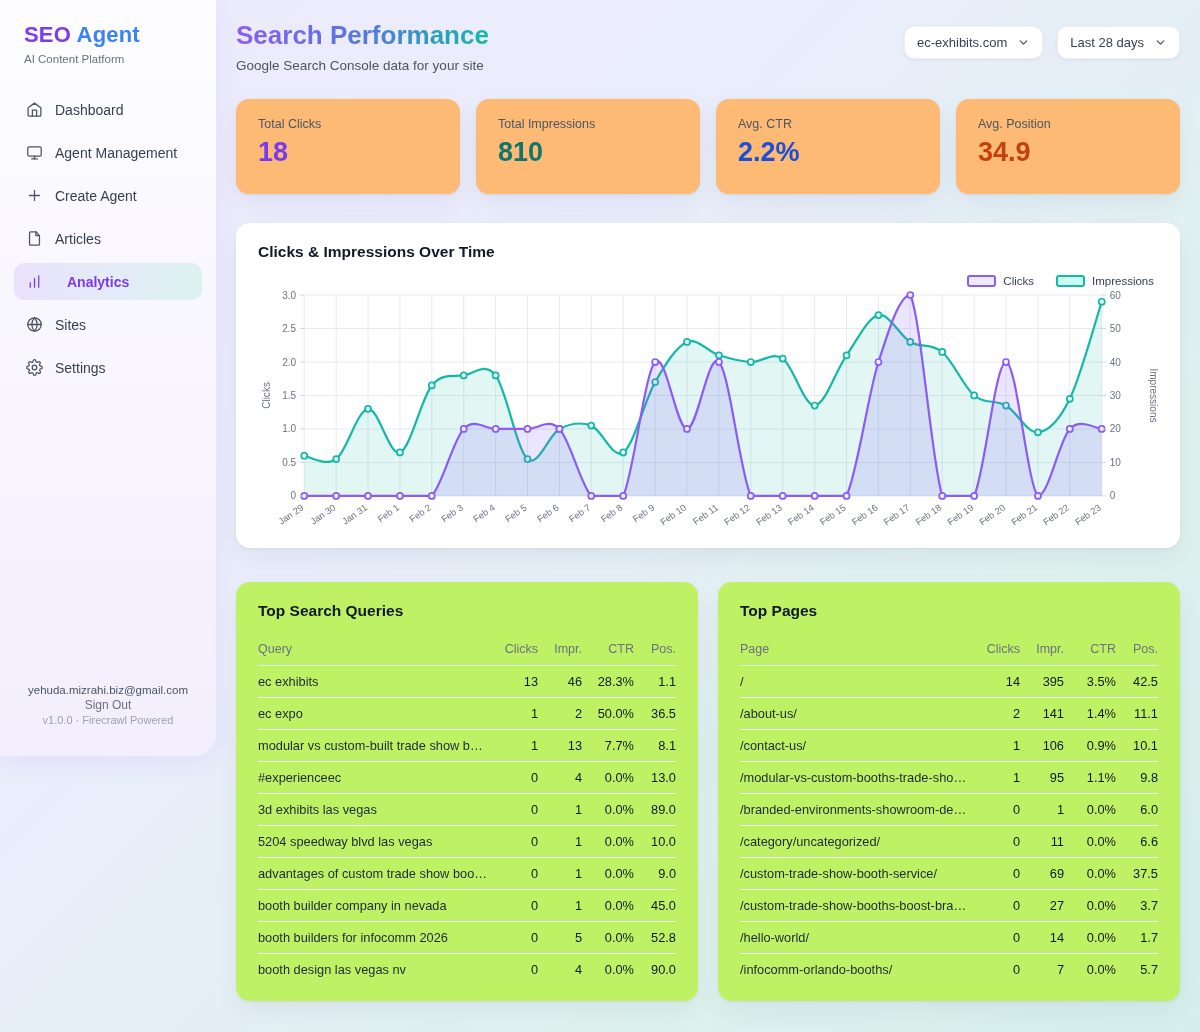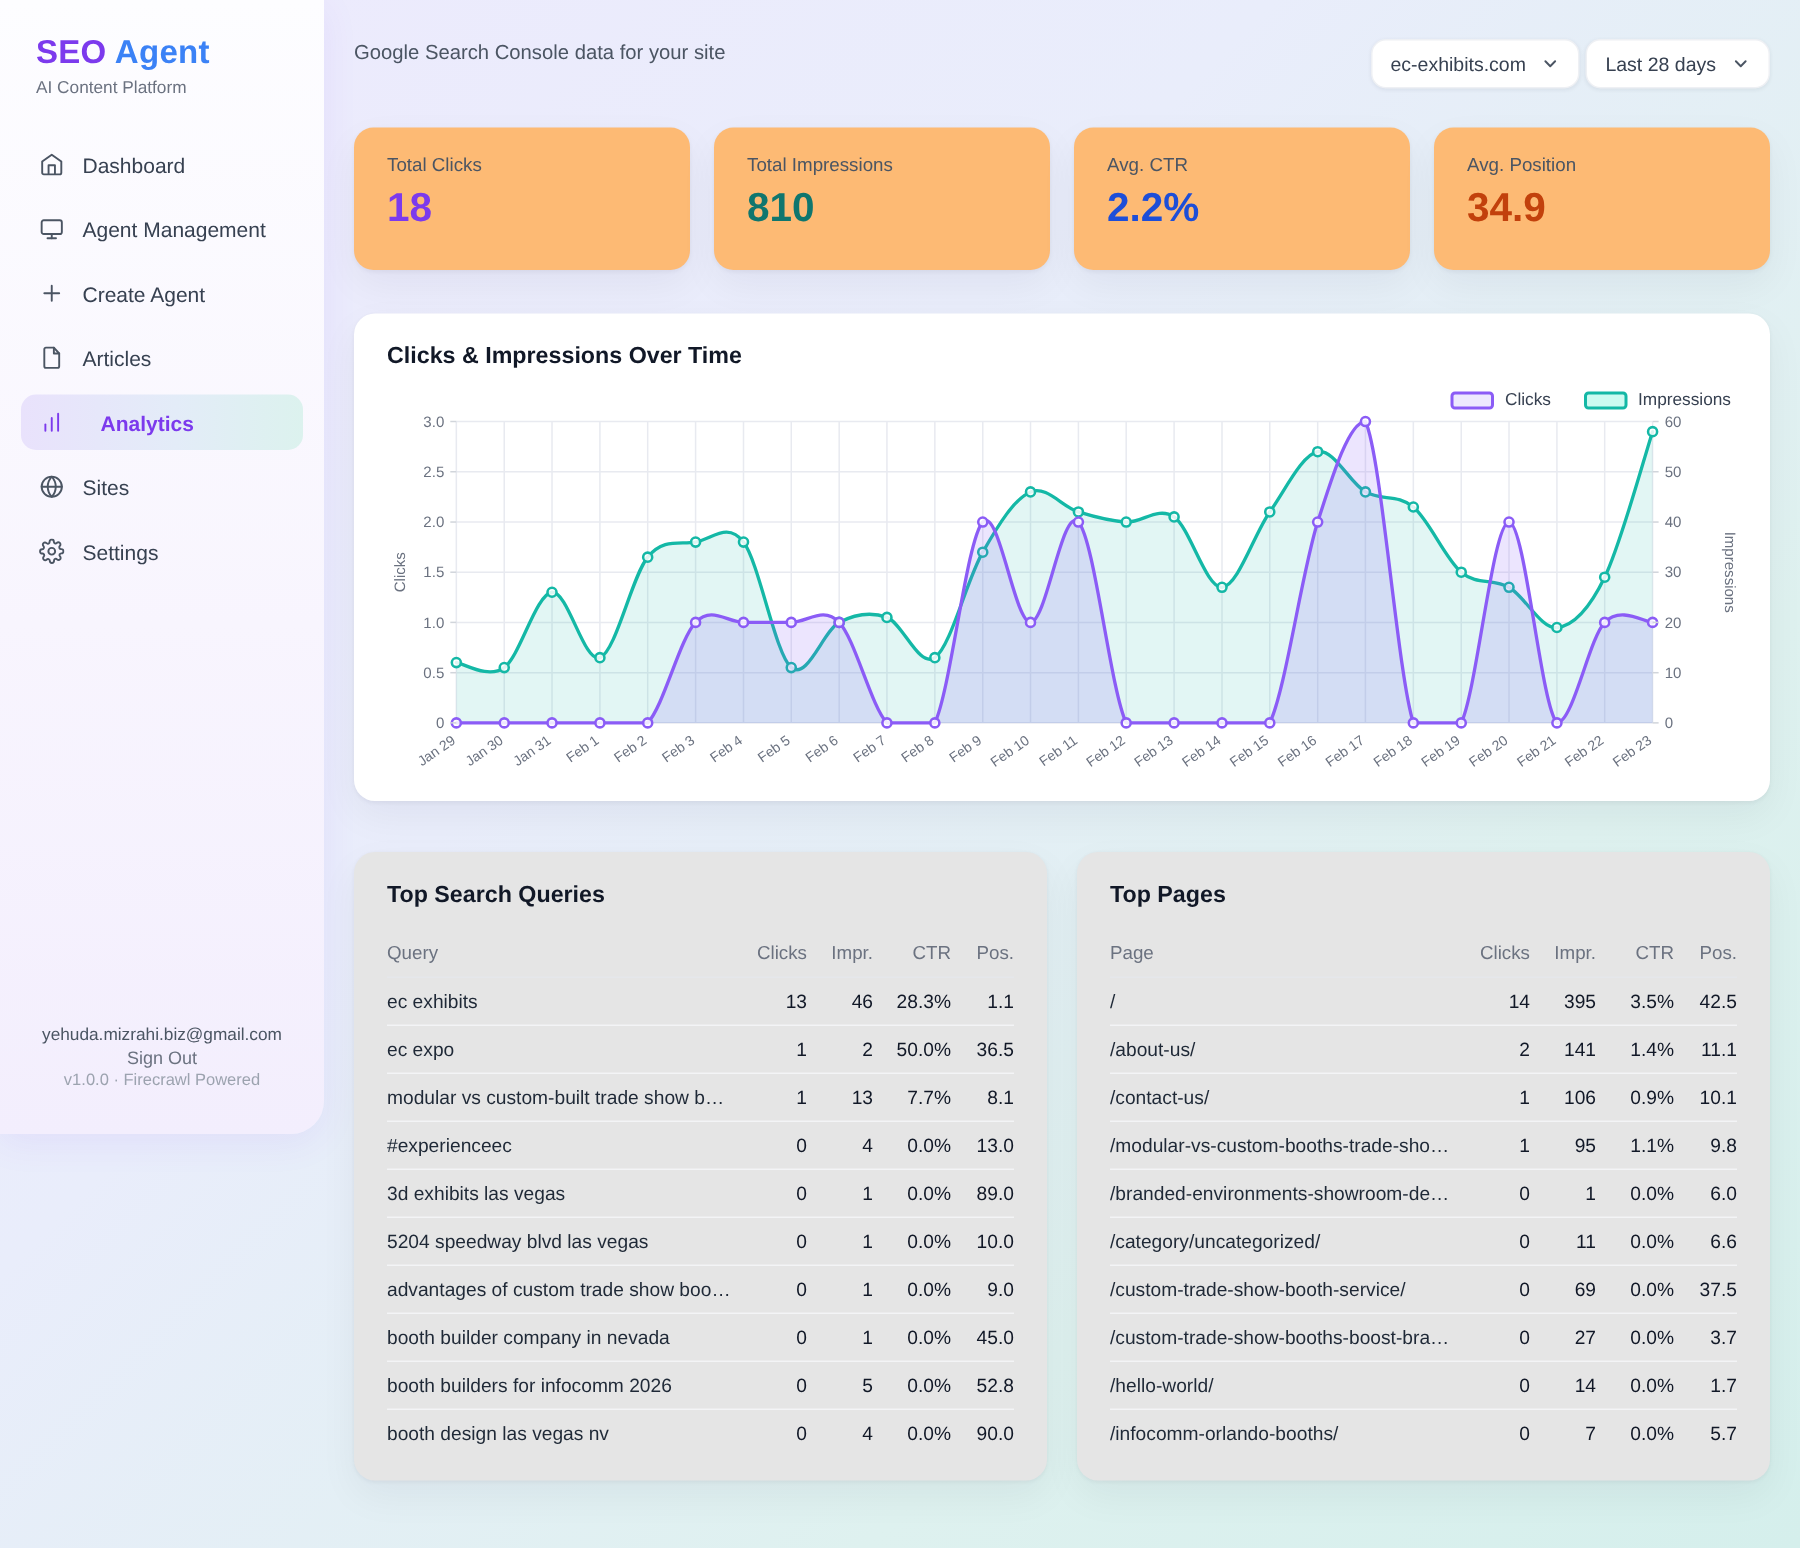--- a/index.html
+++ b/index.html
@@ -43,21 +43,21 @@
   .side-version { font-size:11px; color:#9ca3af; }
   
   .main { flex:1; padding:20px 20px 24px 20px; overflow:hidden; }
   .header-row { display:flex; justify-content:space-between; align-items:flex-start; margin-bottom:26px; }
   .page-title {
     font-size:26px; font-weight:bold;
     background: linear-gradient(90deg,#8b5cf6 0%,#4e7dd9 55%,#14b8a6 100%);
     -webkit-background-clip:text; background-clip:text; color:transparent;
   }
   .page-subtitle { font-size:13.5px; color:#4b5563; margin-top:7px; }
-  .selectors { display:flex; gap:4px; padding-top:6px; }
+  .selectors { display:flex; gap:14px; padding-top:6px; }
   .select {
     background:#fff; border:1px solid #eef0f4; border-radius:10px;
     box-shadow:0 1px 3px rgba(16,24,40,.07);
     padding:8px 12px; font-size:13px; color:#374151;
     display:flex; align-items:center; gap:10px; cursor:pointer;
   }
   .select svg { width:13px; height:13px; stroke:#4b5563; }
   
   .stats { display:grid; grid-template-columns:repeat(4,1fr); gap:16px; margin-bottom:29px; }
   .stat-card {
@@ -72,21 +72,21 @@
     box-shadow:0 1px 3px rgba(16,24,40,.05), 0 10px 26px rgba(16,24,40,.05);
   }
   .chart-title { font-size:15.5px; font-weight:bold; color:#111827; }
   .legend-row { display:flex; justify-content:flex-end; gap:22px; margin:14px 4px 0 0; }
   .legend-item { display:flex; align-items:center; gap:7px; font-size:11.5px; color:#374151; }
   .legend-swatch { width:29px; height:12px; border-radius:3px; border:2px solid; }
   .chart-svg { width:100%; display:block; }
   
   .tables { display:grid; grid-template-columns:1fr 1fr; gap:20px; }
   .table-card {
-    background:#e5e5e5; border-radius:14px; padding:20px 22px 16px 22px;
+    background:#bef264; border-radius:14px; padding:20px 22px 16px 22px;
     box-shadow:0 1px 3px rgba(16,24,40,.05), 0 10px 26px rgba(16,24,40,.05);
   }
   .table-title { font-size:15.5px; font-weight:bold; margin-bottom:14px; }
   .t-row { display:grid; grid-template-columns:1fr 42px 44px 52px 42px; align-items:center;
            padding:8px 0; border-bottom:1px solid #f3f4f6; }
   .t-row:last-child { border-bottom:none; }
   .t-head { color:#6b7280; font-size:12.5px; border-bottom:1px solid #e5e7eb; padding-bottom:9px; }
   .c-text { font-size:12.8px; color:#1f2937; white-space:nowrap; overflow:hidden; text-overflow:ellipsis; padding-right:8px; }
   .c-num { font-size:12.8px; color:#111827; text-align:right; }
   .t-head .c-text, .t-head .c-num { color:#6b7280; font-size:12.5px; }
@@ -159,20 +159,21 @@
   <div class="side-footer">
     <div class="side-email">yehuda.mizrahi.biz@gmail.com</div>
     <div class="side-signout">Sign Out</div>
     <div class="side-version">v1.0.0 · Firecrawl Powered</div>
   </div>
 </aside>
 
 <main class="main">
   <div class="header-row">
     <div>
+      <div class="page-title">Search Performance</div>
       <div class="page-subtitle">Google Search Console data for your site</div>
     </div>
     <div class="selectors">
       <div class="select">
         <span>ec-exhibits.com</span>
         <svg viewBox="0 0 24 24" fill="none" stroke-width="2.4" stroke-linecap="round" stroke-linejoin="round">
             <polyline points="6 9 12 15 18 9"></polyline>
           </svg>
       </div>
       <div class="select">

